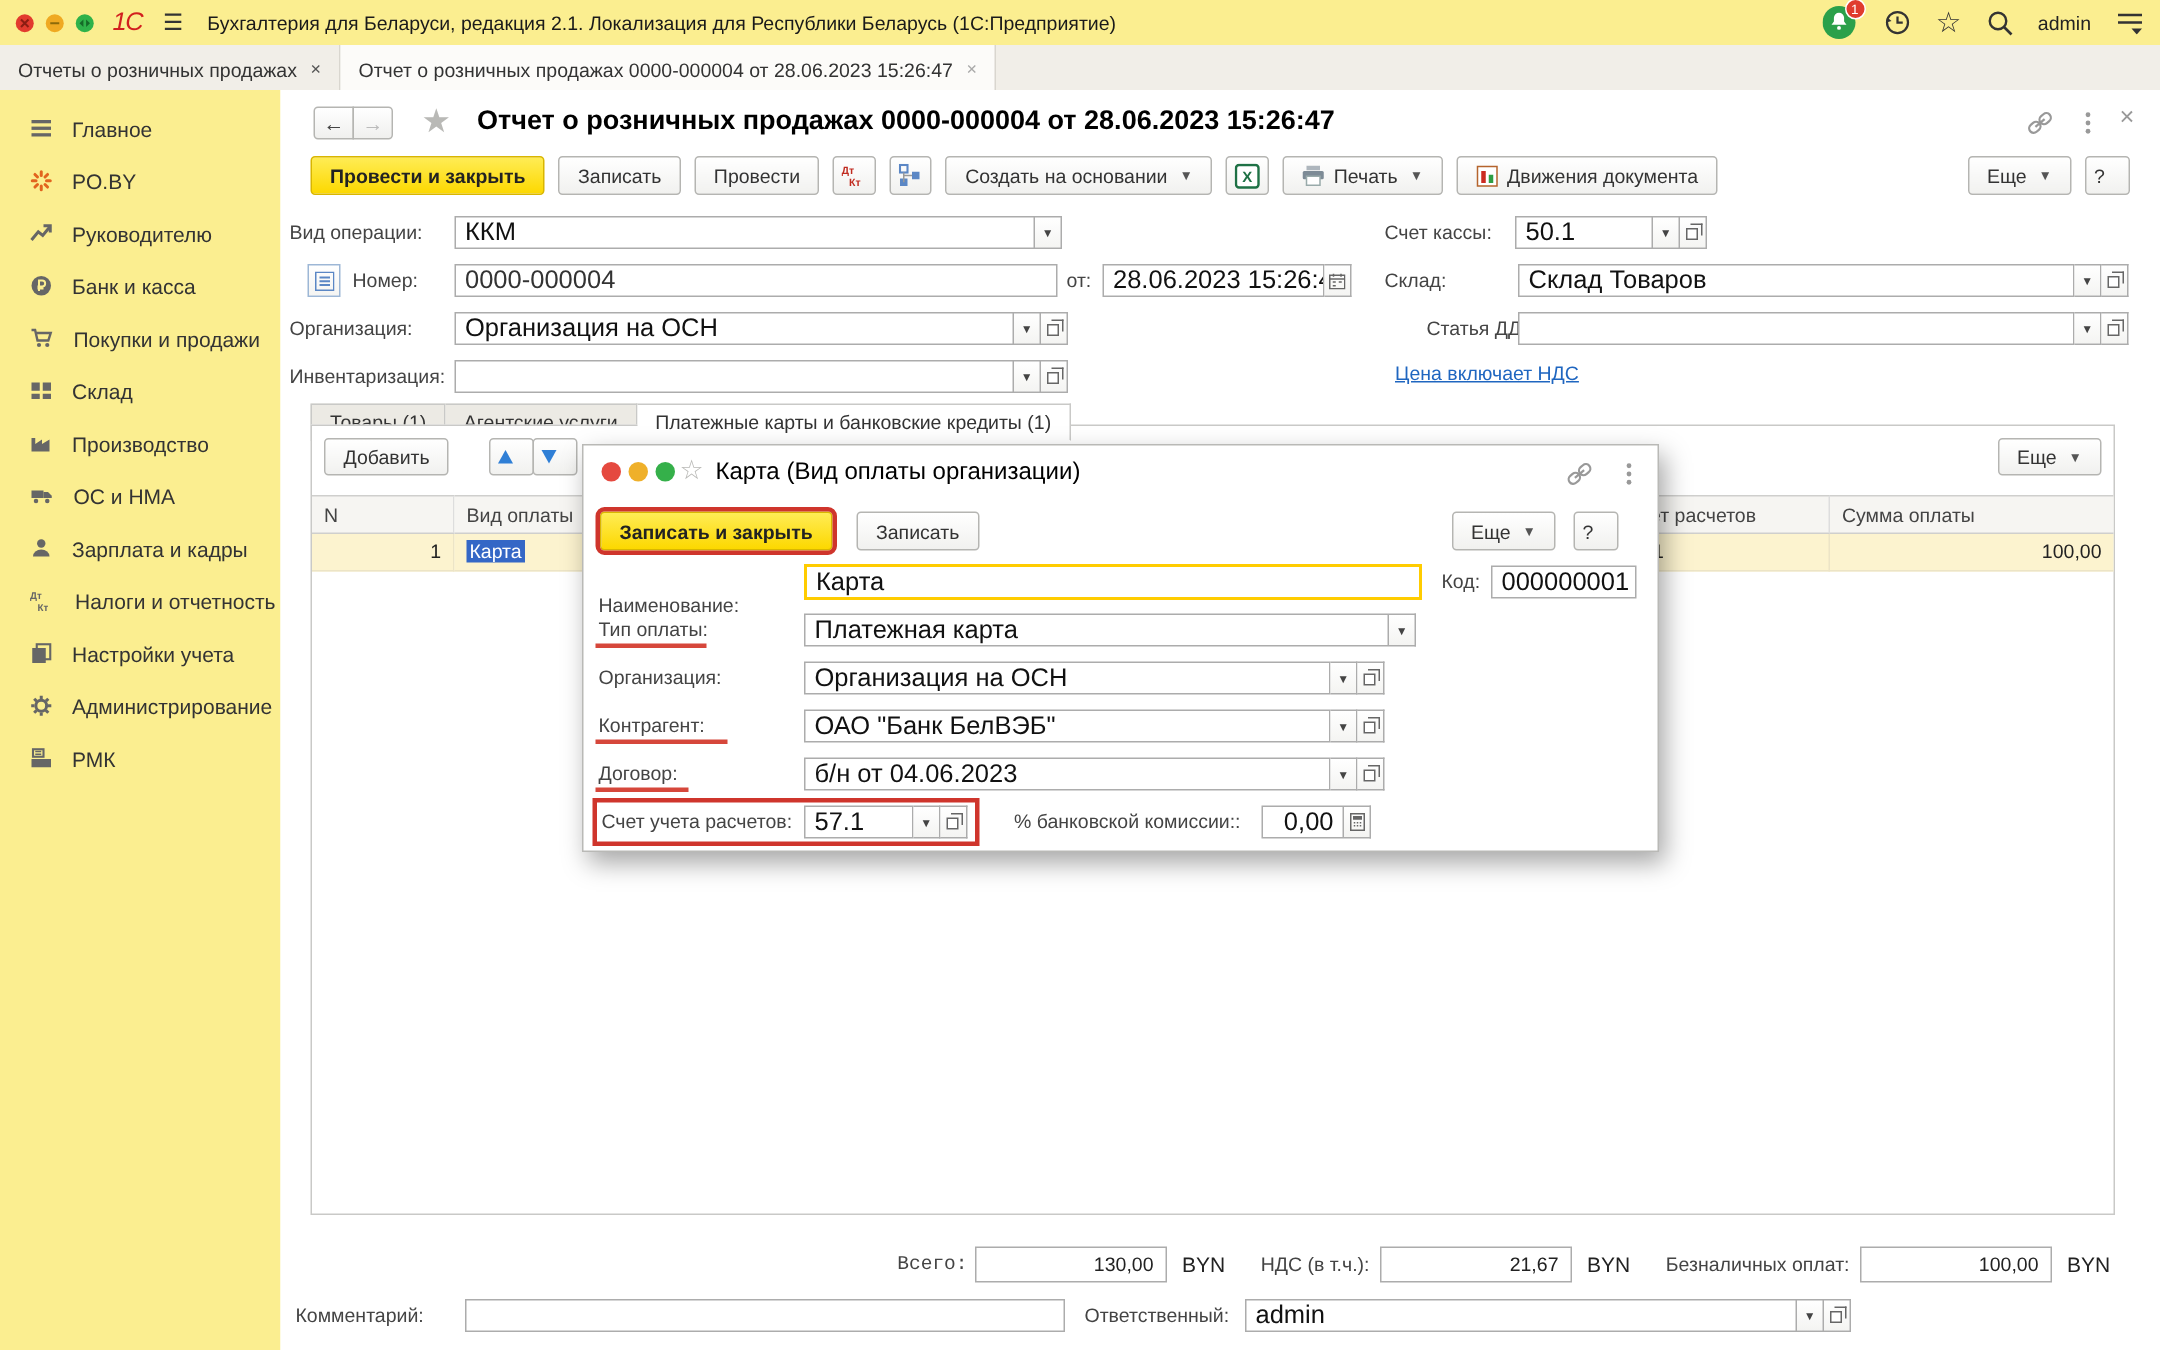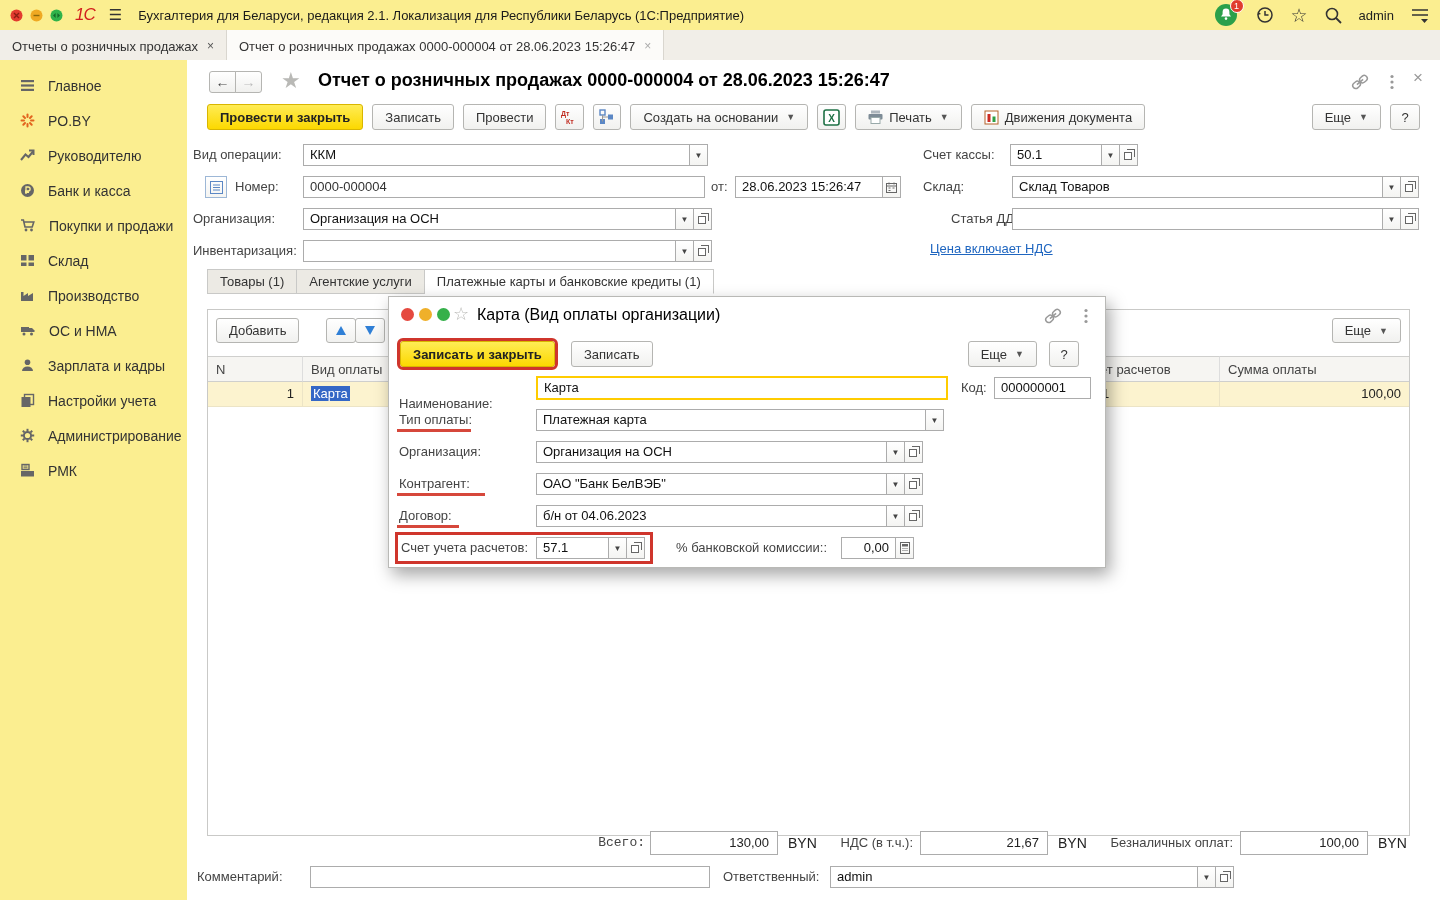--- a/index.html
+++ b/index.html
@@ -31,43 +31,43 @@
   .side-item { height:35px; display:flex; align-items:center; gap:13px; padding-left:20px; font-size:14px; color:#333; cursor:default; }
   .side-item svg { flex:none; }
   .content { position:relative; flex:1; background:#fff; }
 
   
   .navbtn { position:absolute; width:27px; height:22px; display:flex; align-items:center; justify-content:center; background:linear-gradient(#fff,#f0f0ee); border:1px solid #b5b5b2; font-size:14px; }
   .doc-title { position:absolute; left:131px; top:10px; font-size:18px; font-weight:bold; color:#000; }
   .hdr-ico { position:absolute; top:14px; color:#999; }
 
   
-  .btn { display:inline-flex; align-items:center; justify-content:center; gap:6px; background:linear-gradient(#ffffff,#f1f1ef); border:1px solid #b5b5b2; border-radius:3px; height:26px; padding:0 12px; font-size:13px; color:#333; white-space:nowrap; }
+  .btn { display:inline-flex; align-items:center; justify-content:flex-start; gap:6px; background:linear-gradient(#ffffff,#f1f1ef); border:1px solid #b5b5b2; border-radius:3px; height:26px; padding:0 12px; font-size:13px; color:#333; white-space:nowrap; }
   .btn.icon-only { padding:0 5px; }
   .btn-yellow { background:linear-gradient(#ffec55,#fcd800); border-color:#d9b600; font-weight:bold; color:#222; }
   .caret { font-size:9px; color:#555; margin-left:2px; }
   .toolbar { position:absolute; left:20px; top:44px; right:20px; display:flex; align-items:center; gap:9px; }
   .tb-spacer { flex:1; }
 
   
   .flabel { position:absolute; height:22px; line-height:22px; color:#444; }
   .fgroup { position:absolute; display:flex; height:22px; }
-  .fld { border:1px solid #acacac; background:#fff; height:22px; line-height:20px; padding:0 6px; font-size:13px; color:#111; overflow:hidden; white-space:nowrap; }
+  .fld { border:1px solid #acacac; background:#fff; height:22px; line-height:20px; padding:0 6px; font-size:17px; color:#111; overflow:hidden; white-space:nowrap; }
   .dd, .ob, .sq { width:18px; height:22px; border:1px solid #acacac; border-left:none; background:linear-gradient(#fff,#f4f4f2); display:flex; align-items:center; justify-content:center; flex:none; }
   .dd span { font-size:8px; color:#444; }
   .ico-open { position:relative; width:8px; height:8px; border:1px solid #666; background:#fff; margin-top:2px; margin-right:2px;}
   .ico-open::before { content:""; position:absolute; left:2px; top:-4px; width:7px; height:7px; border:1px solid #666; border-left:none; border-bottom:none; }
   .vat-link { position:absolute; color:#1f66c0; text-decoration:underline; cursor:pointer; }
 
   
   .gridtabs { position:absolute; left:20px; top:209px; display:flex; }
   .gtab { height:25px; display:flex; align-items:center; padding:0 12px; border:1px solid #c9c9c7; border-left:none; background:#eceae4; color:#333; position:relative; }
   .gtab:first-child { border-left:1px solid #c9c9c7; }
   .gtab.active { background:#fff; border-bottom:1px solid #fff; z-index:3; }
-  .panel { position:absolute; left:20px; top:249px; width:1203px; height:527px; border:1px solid #c9c9c7; background:#fff;padding-left:12px; }
+  .panel { position:absolute; left:20px; top:223px; width:1203px; height:527px; border:1px solid #c9c9c7; background:#fff;padding-left:12px; }
   .cmdrow { position:absolute; top:8px; left:8px; right:8px; height:26px; }
   .tri-up { width:0; height:0; border-left:5px solid transparent; border-right:5px solid transparent; border-bottom:9px solid #2f7fd6; }
   .tri-down { width:0; height:0; border-left:5px solid transparent; border-right:5px solid transparent; border-top:9px solid #2f7fd6; }
   .gtable { position:absolute; left:0; right:0; top:46px; }
   .grow { display:flex; }
   .hc { padding:5px 8px; background:#f6f5f2; border-right:1px solid #ddd; border-bottom:1px solid #cfcfcd; border-top:1px solid #cfcfcd; color:#444; height:26px; overflow:hidden; white-space:nowrap; }
   .rc { padding:4px 8px; background:#fcf3cf; border-right:1px solid #ece4c6; border-bottom:1px solid #ece4c6; height:25px; overflow:hidden; white-space:nowrap; }
   .w-n { width:95px; flex:none; } .w-pt { width:773px; flex:none; } .w-sa { width:144px; flex:none; } .w-am { flex:1; }
   .num { text-align:right; }
   .sel-cell { background:#3467c6; color:#fff; padding:0 2px; }
@@ -215,20 +215,27 @@
           <circle cx="11.5" cy="11" r="1.5" fill="#666"></circle>
         </svg>
       <span>ОС и НМА</span>
     </div>
     <div class="side-item">
       <svg width="15" height="15">
           <circle cx="7.5" cy="4.3" r="2.8" fill="#666"></circle>
           <path d="M2 13 a5.5 4.6 0 0 1 11 0 z" fill="#666"></path>
         </svg>
       <span>Зарплата и кадры</span>
+    </div>
+    <div class="side-item">
+      <svg width="17" height="15">
+          <text x="0" y="6.5" font-size="6.5" font-weight="bold" fill="#666">Дт</text>
+          <text x="5" y="14" font-size="6.5" font-weight="bold" fill="#666">Кт</text>
+        </svg>
+      <span>Налоги и отчетность</span>
     </div>
     <div class="side-item">
       <svg width="15" height="15">
           <rect x="4.5" y="1.5" width="9" height="10" fill="none" stroke="#666" stroke-width="1.4"></rect>
           <rect x="1.5" y="4" width="9" height="10" fill="#666"></rect>
         </svg>
       <span>Настройки учета</span>
     </div>
     <div class="side-item">
       <svg width="15" height="15">

